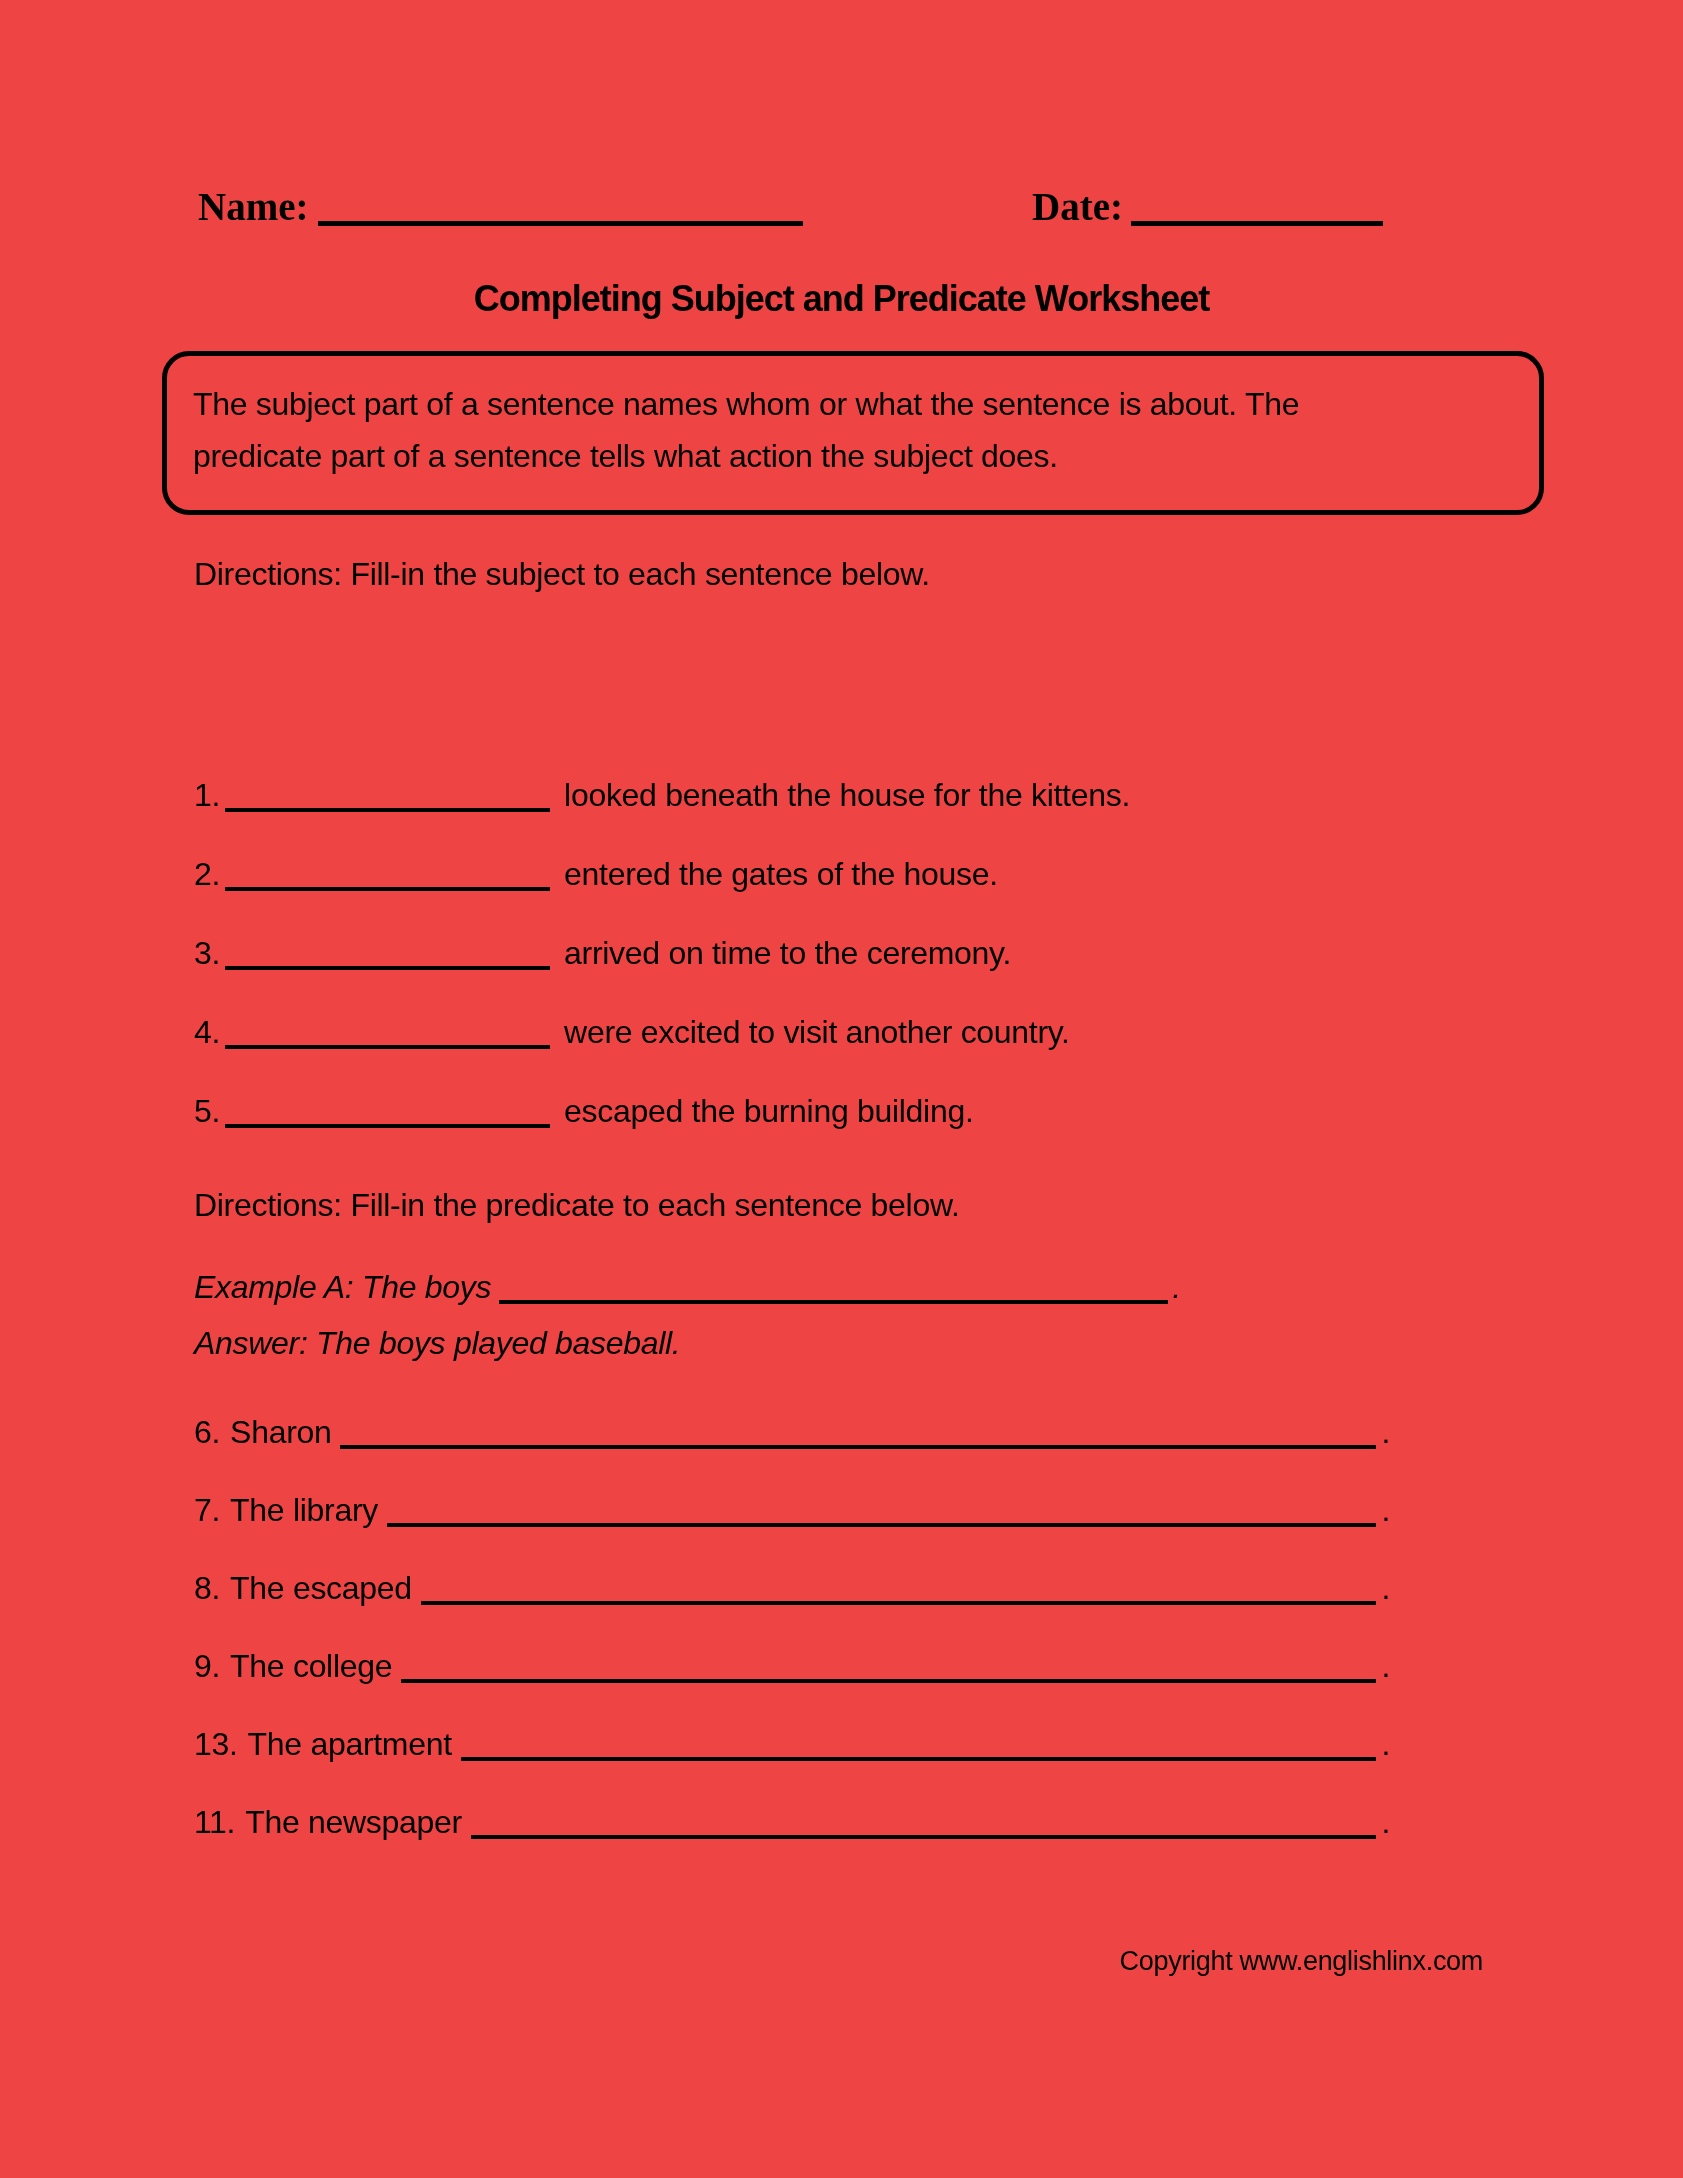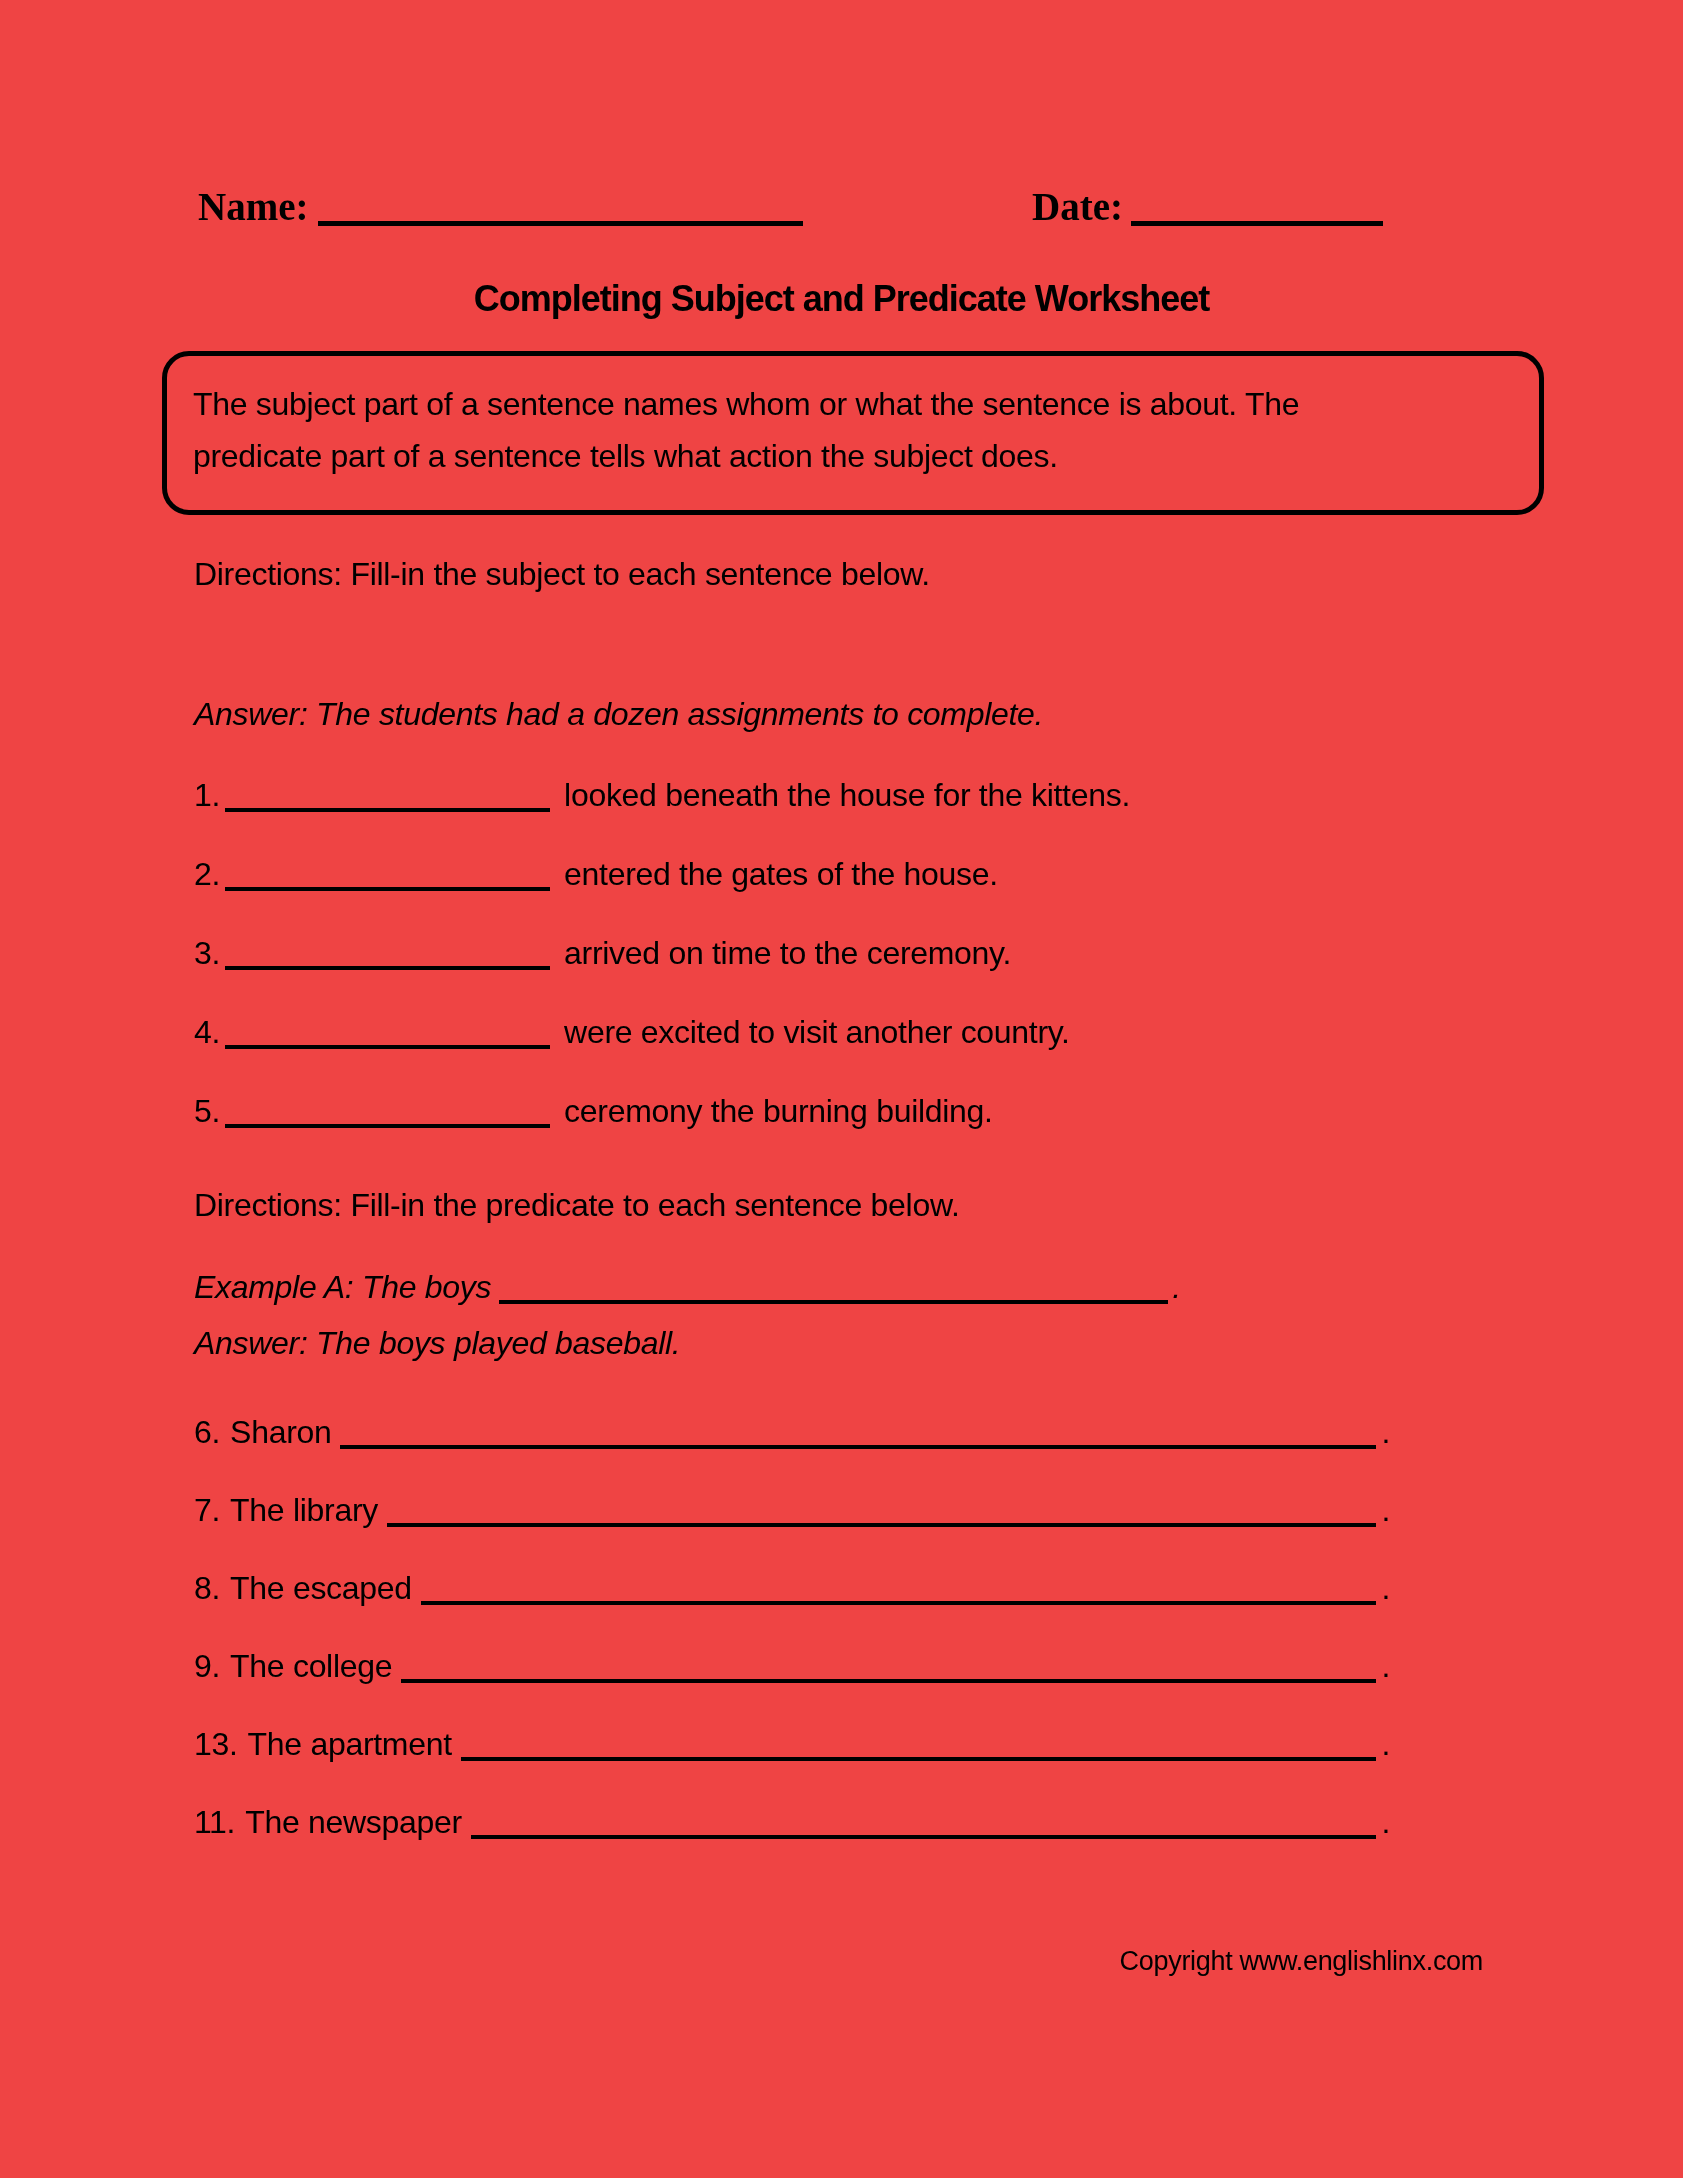--- a/index.html
+++ b/index.html
@@ -76,37 +76,36 @@
 
   <div class="title">Completing Subject and Predicate Worksheet</div>
 
   <div class="info-box">
     <span>The subject part of a sentence names whom or what the sentence is about. The predicate part of a sentence tells what action the subject does.</span>
   </div>
 
   <div class="bodytext directions-1">Directions: Fill-in the subject to each sentence below.</div>
 
 
-  <div class="bodytext italic answer-1">Answer: The students had a dozen assignments to complete.</div>
 
   <div class="items-subject bodytext">
     <div class="s-item">
       <span class="num">1.</span><span class="blank s-blank"></span><span>looked beneath the house for the kittens.</span>
     </div>
     <div class="s-item">
       <span class="num">2.</span><span class="blank s-blank"></span><span>entered the gates of the house.</span>
     </div>
     <div class="s-item">
       <span class="num">3.</span><span class="blank s-blank"></span><span>arrived on time to the ceremony.</span>
     </div>
     <div class="s-item">
       <span class="num">4.</span><span class="blank s-blank"></span><span>were excited to visit another country.</span>
     </div>
     <div class="s-item">
-      <span class="num">5.</span><span class="blank s-blank"></span><span>ceremony the burning building.</span>
+      <span class="num">5.</span><span class="blank s-blank"></span><span>escaped the burning building.</span>
     </div>
   </div>
 
   <div class="bodytext italic example-row-2">
     <span>Example A: The boys</span><span class="blank ex2-blank"></span><span>.</span>
   </div>
 
   <div class="bodytext directions-2">Directions: Fill-in the predicate to each sentence below.</div>
 
   <div class="bodytext italic answer-2">Answer: The boys played baseball.</div>

